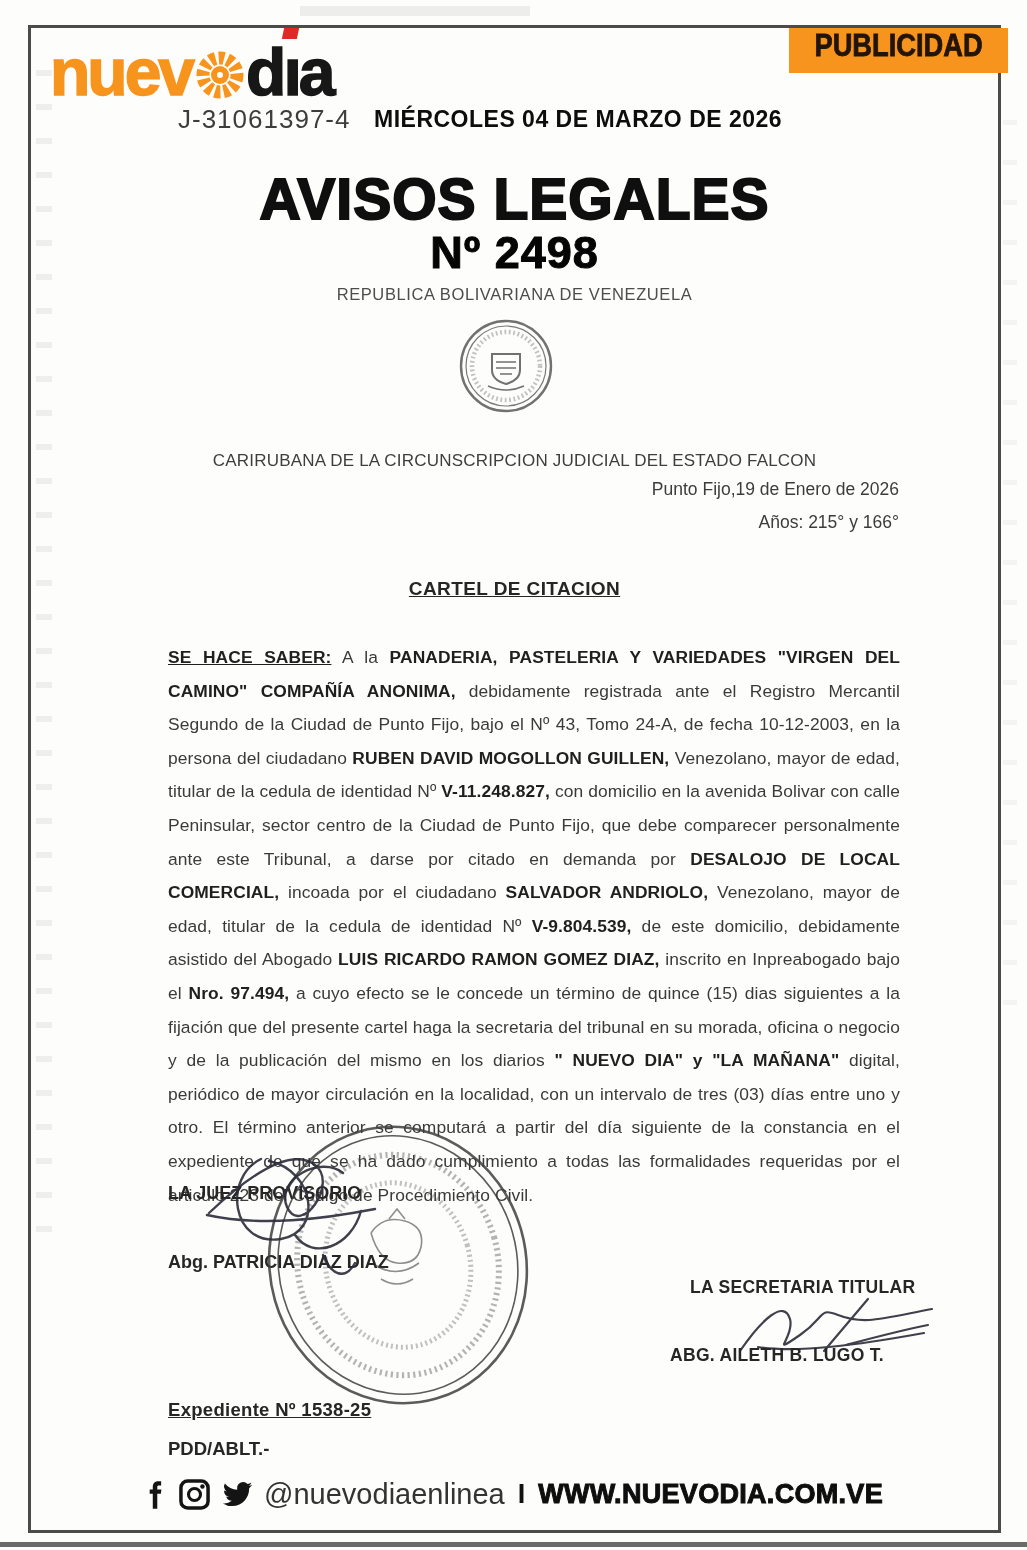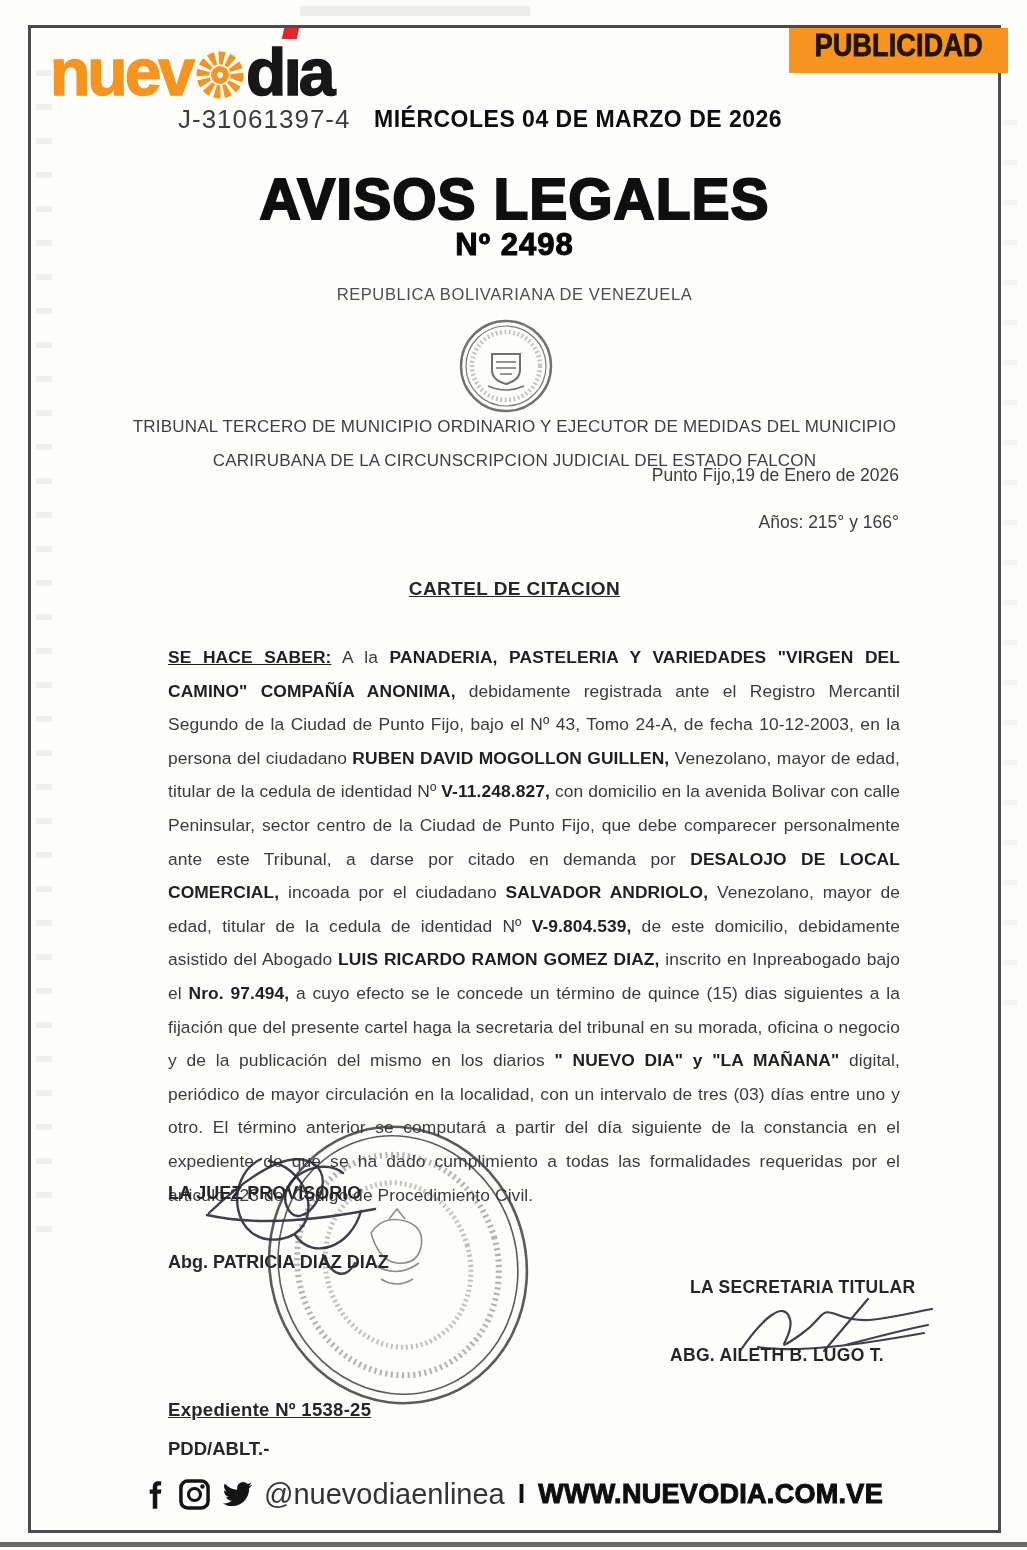--- a/index.html
+++ b/index.html
@@ -48,29 +48,29 @@
     position:absolute;left:374px;top:106px;
     font-size:23px;font-weight:bold;color:#0d0d0d;letter-spacing:.5px;
   }
   
   .centered{position:absolute;left:31px;width:967px;text-align:center;}
   .avisos-title{
     top:166px;font-size:57px;font-weight:bold;color:#0f0f0f;
     -webkit-text-stroke:2px #0f0f0f;letter-spacing:1px;
   }
   .avisos-number{
-    top:227px;font-size:31px;font-weight:bold;color:#050505;
+    top:227px;font-size:45px;font-weight:bold;color:#050505;
     -webkit-text-stroke:1px #050505;letter-spacing:1px;
   }
   .republic{top:285px;font-size:16.5px;color:#4d4d4d;letter-spacing:.6px;}
   .seal{position:absolute;left:458px;top:316px;}
   .court-line1{top:417px;font-size:17px;color:#3e3e3e;letter-spacing:.2px;}
   .court-line2{top:451px;font-size:17px;color:#3e3e3e;letter-spacing:.2px;}
   .right-col{position:absolute;right:128px;text-align:right;font-size:17.5px;color:#3c3c3c;}
-  .place-date{top:465px;}
+  .place-date{top:479px;}
   .years{top:512px;margin-left:7px;}
   .subject{
     top:578px;font-size:19px;font-weight:bold;color:#262626;
     letter-spacing:.4px;
   }
   .subject span{text-decoration:underline;}
   
   .body-text{
     position:absolute;left:168px;top:641px;width:732px;
     font-size:17.4px;line-height:33.6px;text-align:justify;color:#3a3a3a;
@@ -154,21 +154,20 @@
     <svg width="96" height="100" viewBox="0 0 96 100" opacity="0.78">
       <circle cx="48" cy="50" r="45" fill="none" stroke="#4a4a4a" stroke-width="2.4"></circle>
       <circle cx="48" cy="50" r="40" fill="none" stroke="#555" stroke-width="1.2"></circle>
       <circle cx="48" cy="50" r="34" fill="none" stroke="#666" stroke-width="4.5" stroke-dasharray="1.8 2.6" opacity="0.5"></circle>
       <path d="M34 38 h28 v16 c0 8 -7 12 -14 14 c-7 -2 -14 -6 -14 -14 z" fill="none" stroke="#4a4a4a" stroke-width="2"></path>
       <path d="M38 46 h20 M38 52 h20 M42 58 h12" stroke="#4a4a4a" stroke-width="1.6" fill="none"></path>
       <path d="M30 70 q18 8 36 0" stroke="#4a4a4a" stroke-width="1.6" fill="none"></path>
     </svg>
   </div>
 
-  <div class="centered court-line1">TRIBUNAL TERCERO DE MUNICIPIO ORDINARIO Y EJECUTOR DE MEDIDAS DEL MUNICIPIO</div>
   <div class="centered court-line2">CARIRUBANA DE LA CIRCUNSCRIPCION JUDICIAL DEL ESTADO FALCON</div>
 
   <div class="right-col place-date">Punto Fijo,19 de Enero de 2026</div>
   <div class="right-col years">Años: 215° y 166°</div>
 
   <div class="centered subject">
     <span>CARTEL DE CITACION</span>
   </div>
 
   <div class="body-text"><span class="b u">SE HACE SABER:</span><span> A la </span><span class="b">PANADERIA, PASTELERIA Y VARIEDADES "VIRGEN DEL CAMINO" COMPAÑÍA ANONIMA,</span><span> debidamente registrada ante el Registro Mercantil Segundo de la Ciudad de Punto Fijo, bajo el Nº 43, Tomo 24-A, de fecha 10-12-2003, en la persona del ciudadano </span><span class="b">RUBEN DAVID MOGOLLON GUILLEN,</span><span> Venezolano, mayor de edad, titular de la cedula de identidad Nº </span><span class="b">V-11.248.827,</span><span> con domicilio en la avenida Bolivar con calle Peninsular, sector centro de la Ciudad de Punto Fijo, que debe comparecer personalmente ante este Tribunal, a darse por citado en demanda por </span><span class="b">DESALOJO DE LOCAL COMERCIAL,</span><span> incoada por el ciudadano </span><span class="b">SALVADOR ANDRIOLO,</span><span> Venezolano, mayor de edad, titular de la cedula de identidad Nº </span><span class="b">V-9.804.539,</span><span> de este domicilio, debidamente asistido del Abogado </span><span class="b">LUIS RICARDO RAMON GOMEZ DIAZ,</span><span> inscrito en Inpreabogado bajo el </span><span class="b">Nro. 97.494,</span><span> a cuyo efecto se le concede un término de quince (15) dias siguientes a la fijación que del presente cartel haga la secretaria del tribunal en su morada, oficina o negocio y de la publicación del mismo en los diarios </span><span class="b">" NUEVO DIA" y "LA MAÑANA"</span><span> digital, periódico de mayor circulación en la localidad, con un intervalo de tres (03) días entre uno y otro. El término anterior se computará a partir del día siguiente de la constancia en el expediente de que se ha dado cumplimiento a todas las formalidades requeridas por el articulo 223 del Código de Procedimiento Civil.</span></div>

